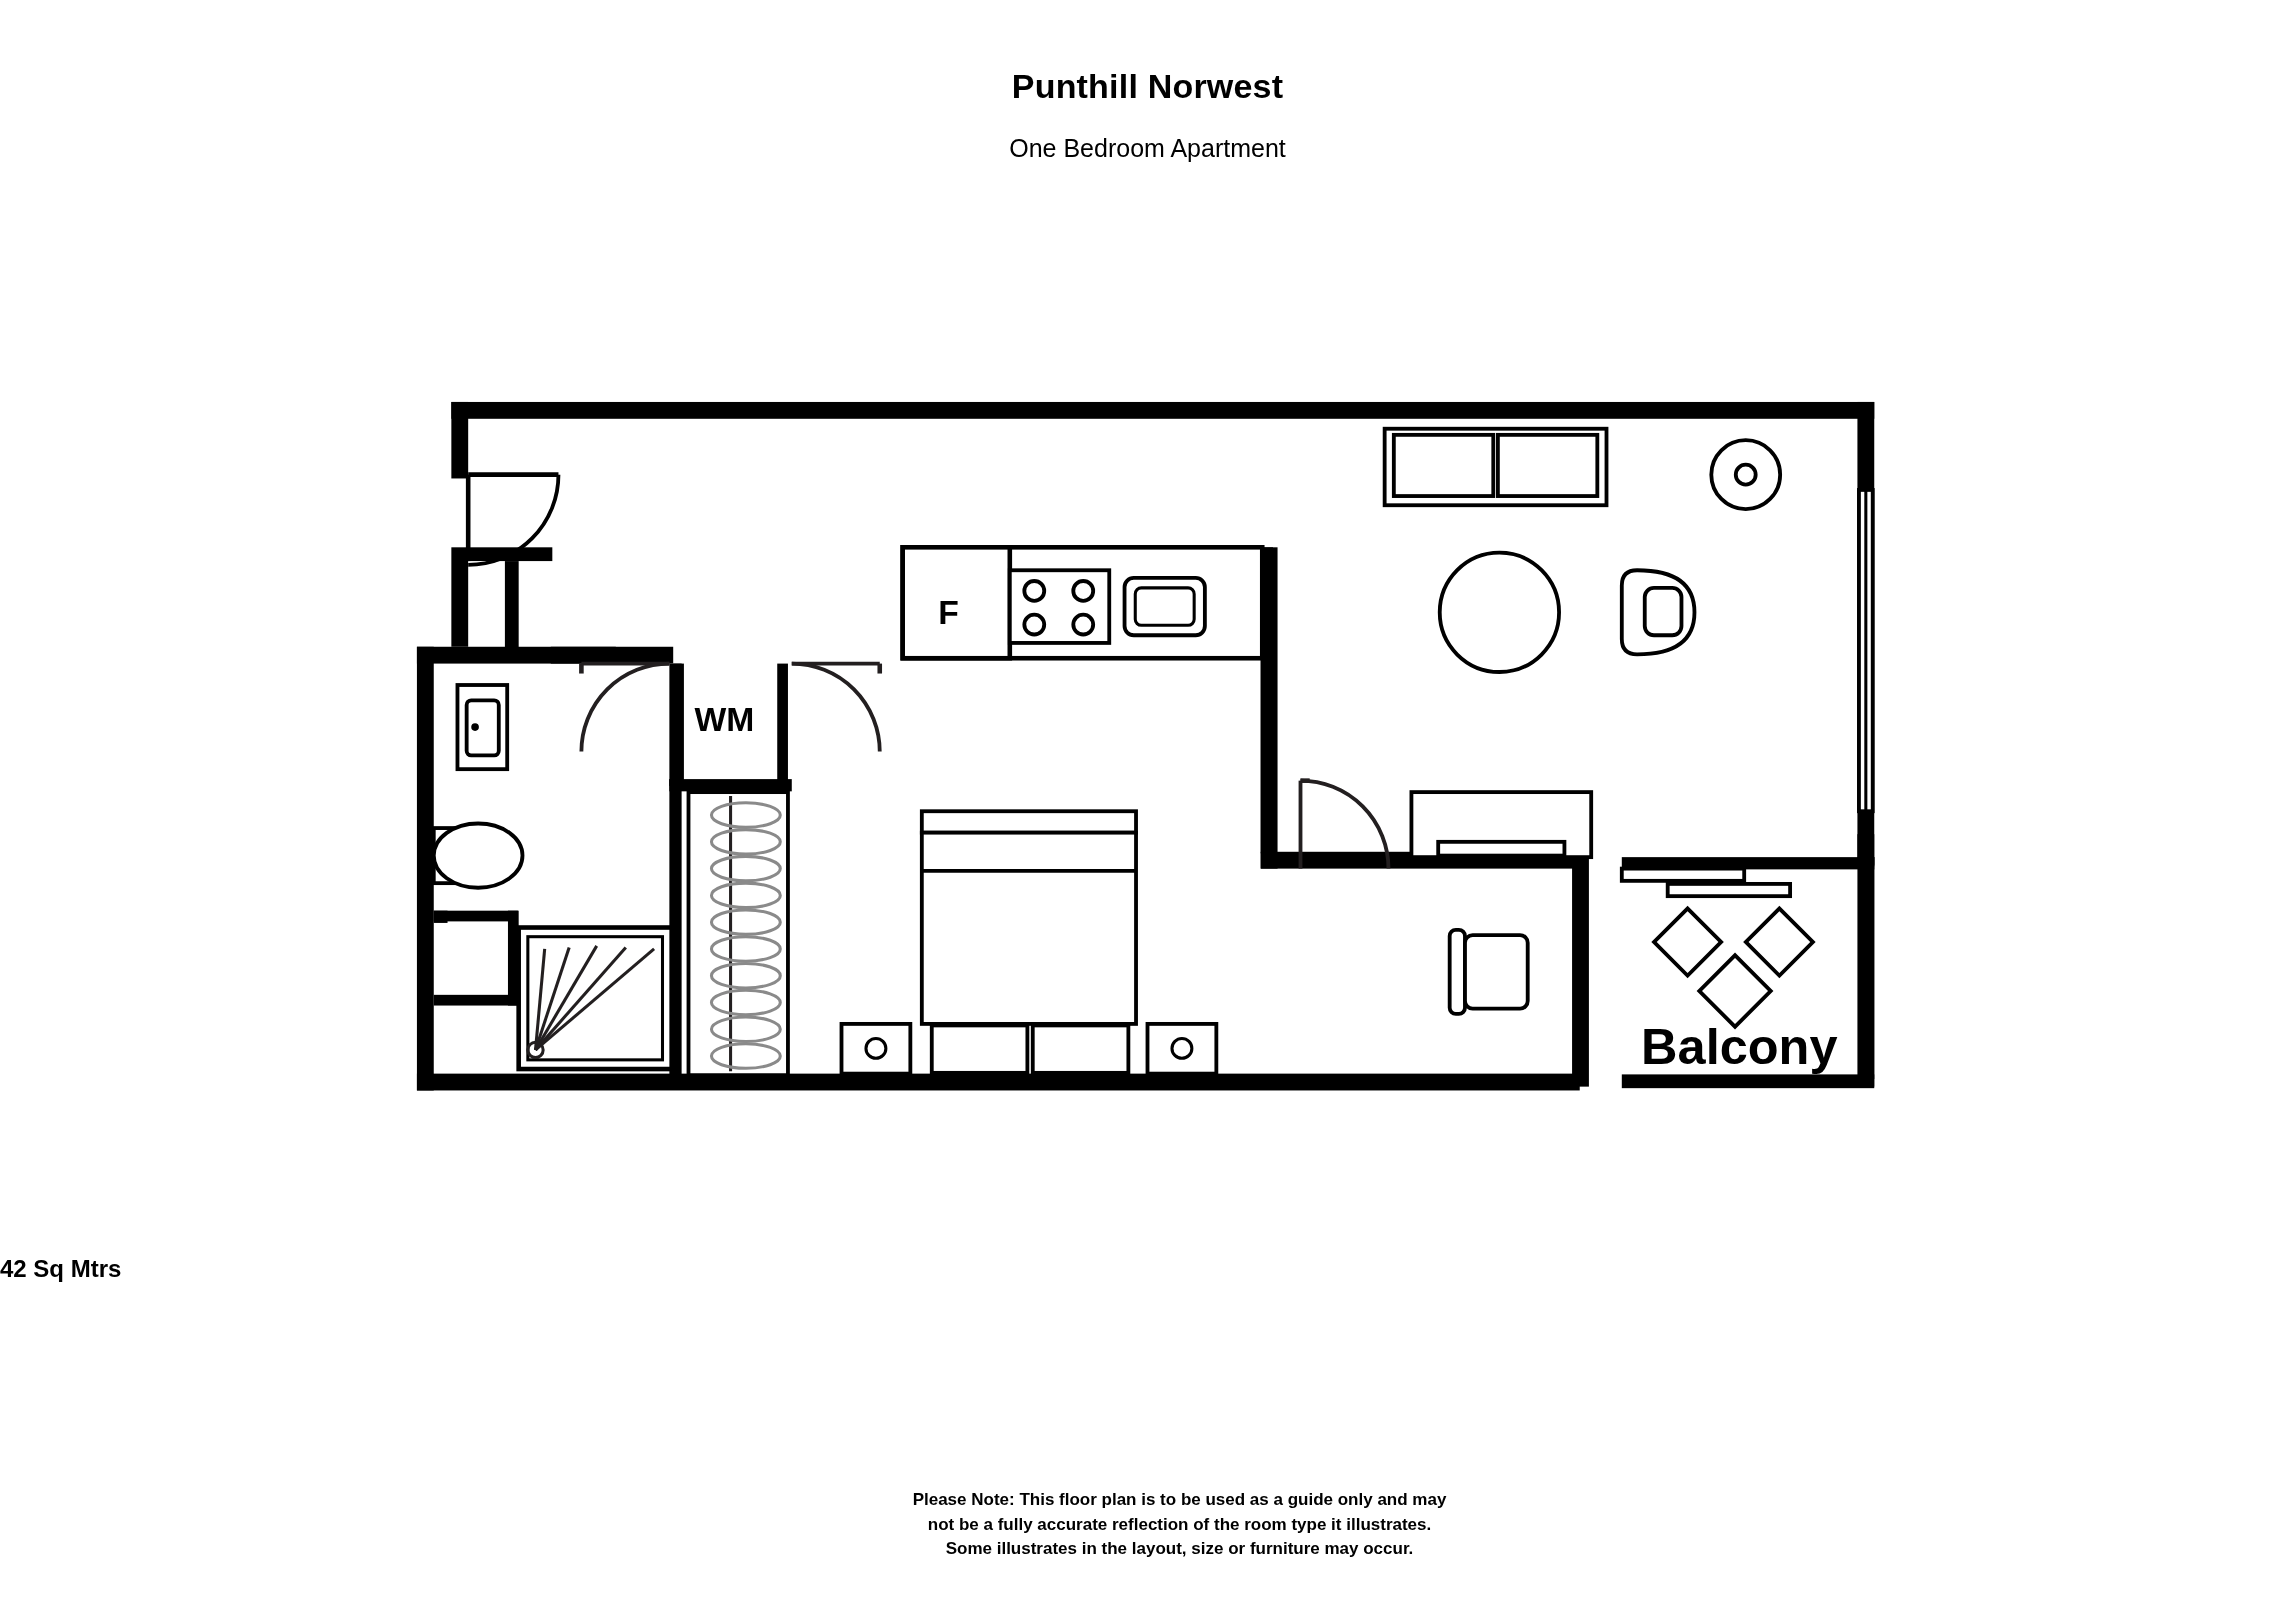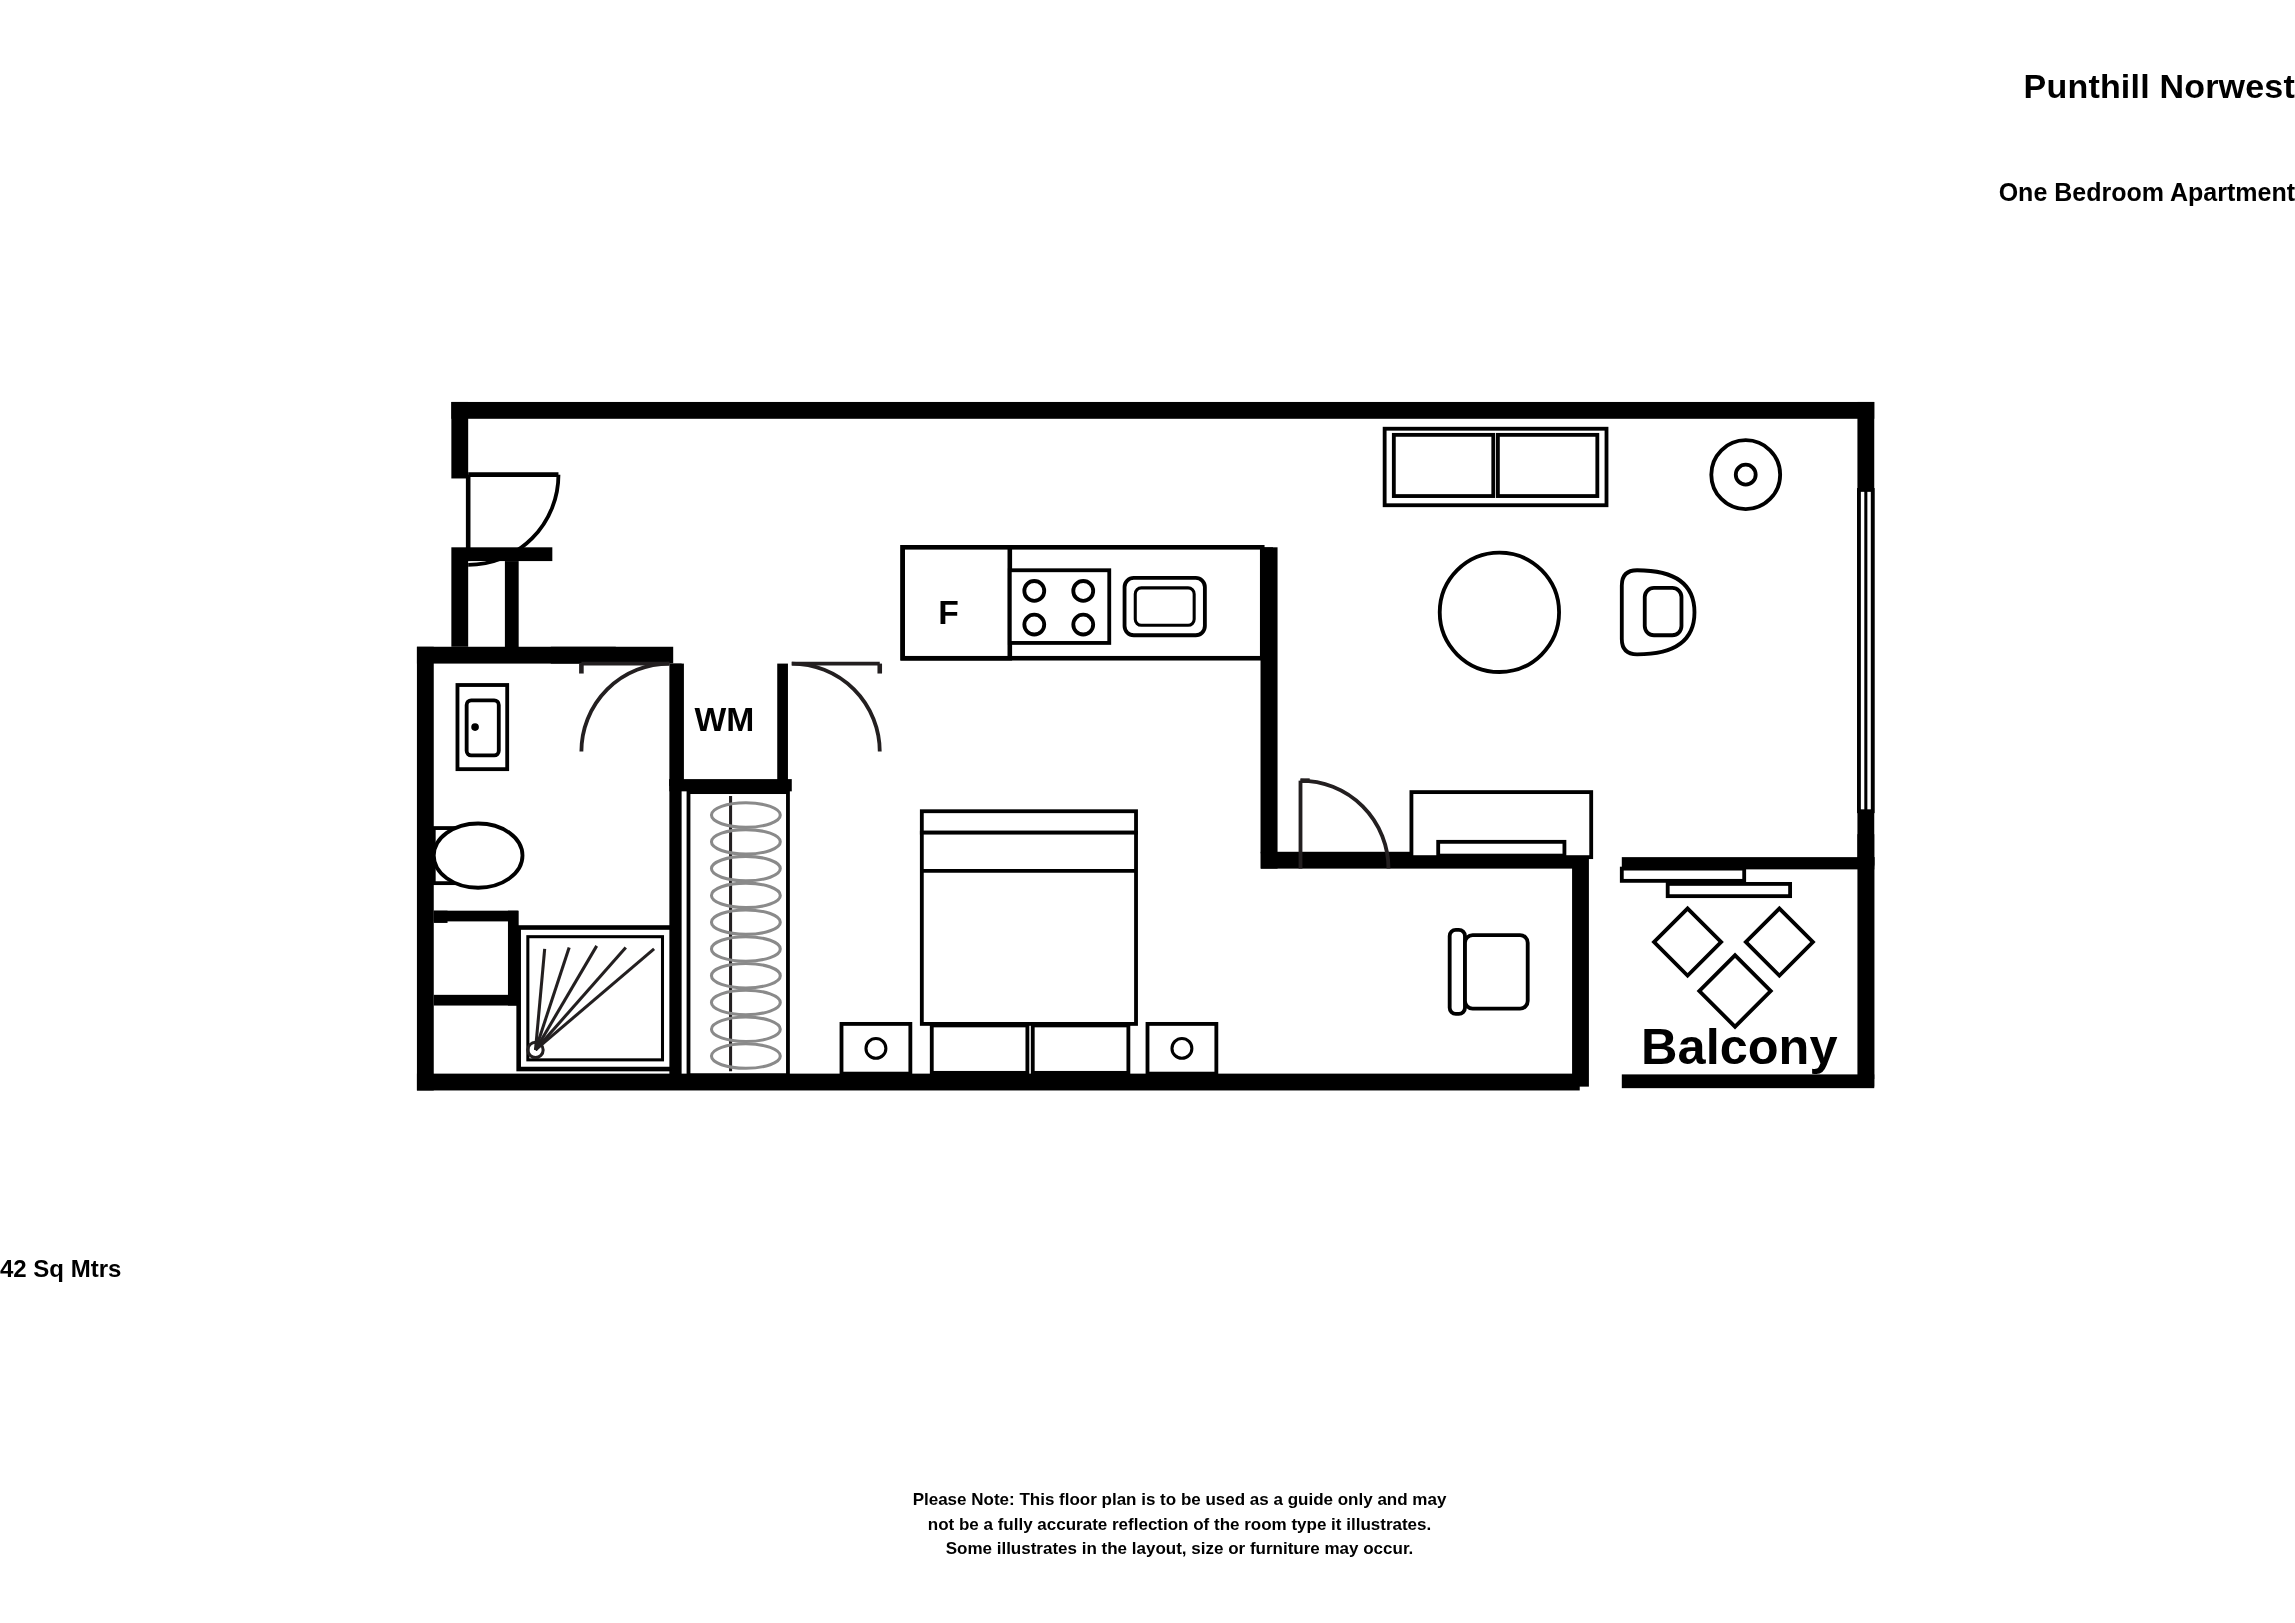--- a/index.html
+++ b/index.html
@@ -17,34 +17,33 @@
   }
   .page {
     position: absolute;
     inset: 0;
   }
   .title {
     position: absolute;
     top: 67px;
     left: 0;
     width: 2295px;
-    text-align: right;
+    text-align: center;
     font-size: 34px;
     font-weight: bold;
     letter-spacing: 0.2px;
   }
   .subtitle {
     position: absolute;
     top: 134px;
     left: 0;
     width: 2295px;
-    text-align: right;
+    text-align: center;
     font-size: 25px;
-    font-weight: bold;
-    margin-top: 44px;
+    font-weight: normal;
   }
   .area-label {
     position: absolute;
     top: 1255px;
     left: 0;
     width: 2295px;
     text-align: left;
     font-size: 24px;
     font-weight: bold;
   }

